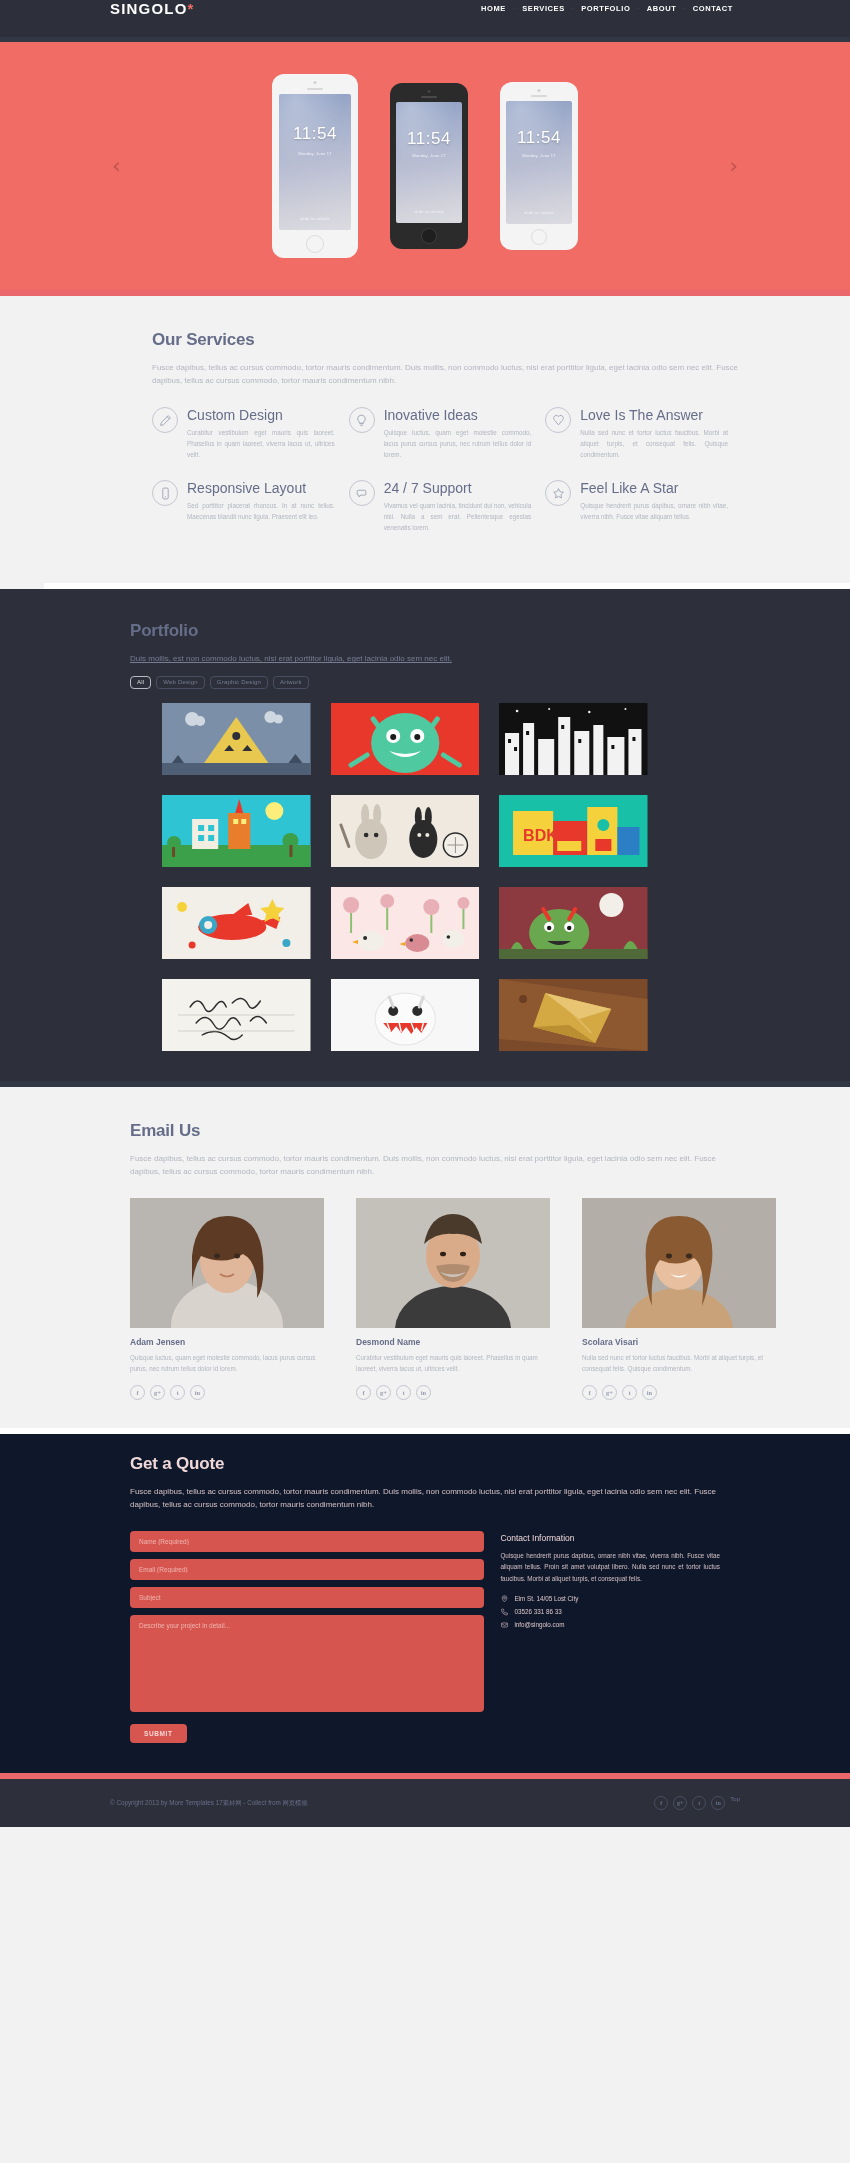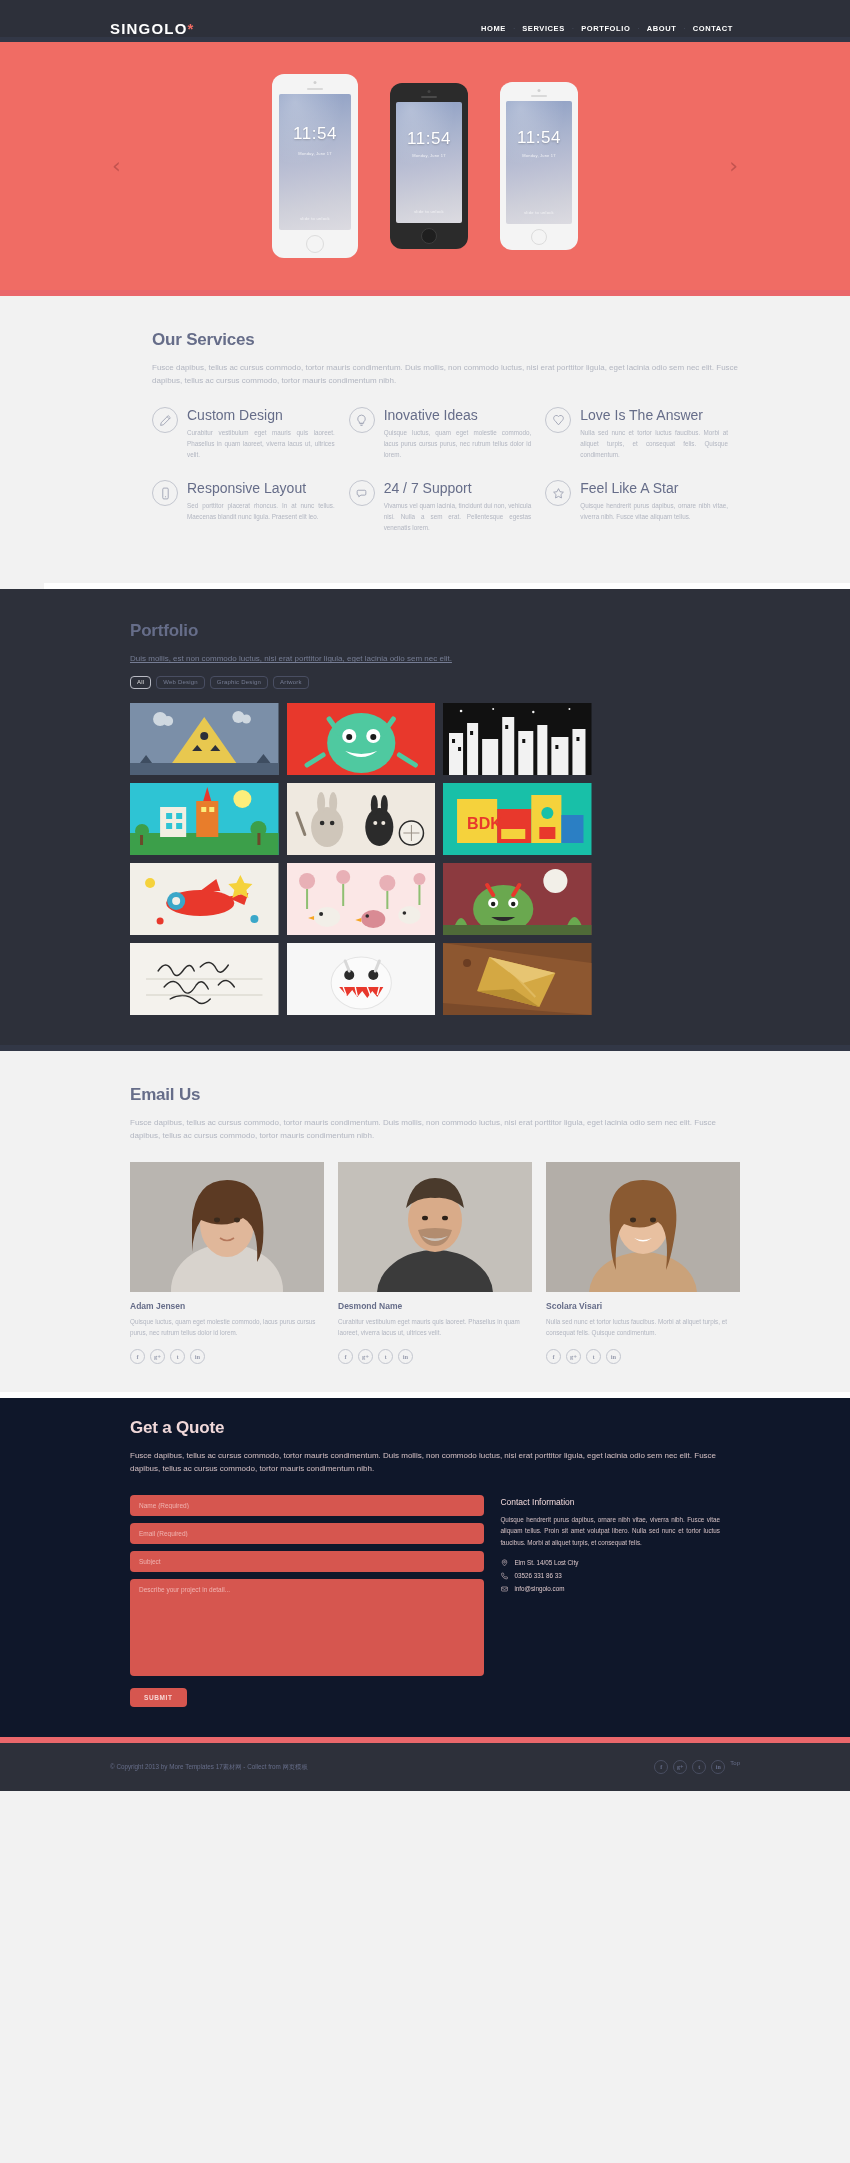--- a/index.html
+++ b/index.html
@@ -12,21 +12,21 @@
   }
   .wrap { width: 850px; margin: 0 auto; }
   .inner { width: 610px; margin: 0 auto; padding: 0 10px; }
 
   
   .header {
     background: #2d303a;
     border-bottom: 5px solid #323746;
     height: 42px;
     display: flex;
-    align-items: flex-end;
+    align-items: flex-start;
   }
   .header .inner { display: flex; align-items: center; justify-content: space-between; width: 650px;}
   .logo {
     font-size: 15px; font-weight: bold; color: #ffffff;
     letter-spacing: 1.2px;
   }
   .logo .dot { color: #f06c64; }
   .nav { display: flex; align-items: center; }
   .nav a {
     color: #ffffff; text-decoration: none;
@@ -136,29 +136,29 @@
     padding: 32px 0 30px;
   }
   .portfolio h2.section-title { color: #666d89; }
   .portfolio .section-desc { color: #767d94; margin-bottom: 10px; text-decoration: underline; }
   .tags { display: flex; gap: 5px; margin-bottom: 14px; }
   .tag {
     font-size: 6px; color: #767d94; border: 1px solid #494e62;
     border-radius: 4px; padding: 2.5px 6px; cursor: pointer; letter-spacing: .2px;
   }
   .tag.active { color: #dedede; border-color: #b9bbc4; }
-  .grid { display: flex; flex-wrap: wrap; gap: 8px; }
+  .grid { display: flex; flex-wrap: wrap; gap: 20px; margin-left: 32px; }
   .cell {
     width: 148.5px; height: 72px; overflow: hidden; position: relative;
   }
   .cell svg { display:block; width:100%; height:100%; }
 
   
   .about { background: #f2f2f2; border-bottom: 6px solid #ffffff; padding: 34px 0 28px; }
-  .team { display: flex; gap: 14px; margin-top: 6px; }
+  .team { display: flex; gap: 32px; margin-top: 6px; }
   .member { width: 194px; }
   .member .photo { width: 194px; height: 130px; overflow: hidden; background: #ccc; }
   .member .photo svg { display: block; width: 100%; height: 100%; }
   .member h3 { font-size: 8.5px; font-weight: bold; color: #666d89; margin: 9px 0 5px; }
   .member p { font-size: 6.3px; line-height: 1.8; color: #b2b6c1; }
   .socials { display: flex; gap: 5px; margin-top: 10px; }
   .social {
     width: 15px; height: 15px; border-radius: 50%;
     border: 1px solid #c3c6cf; color: #9a9fb0;
     display: flex; align-items: center; justify-content: center;

